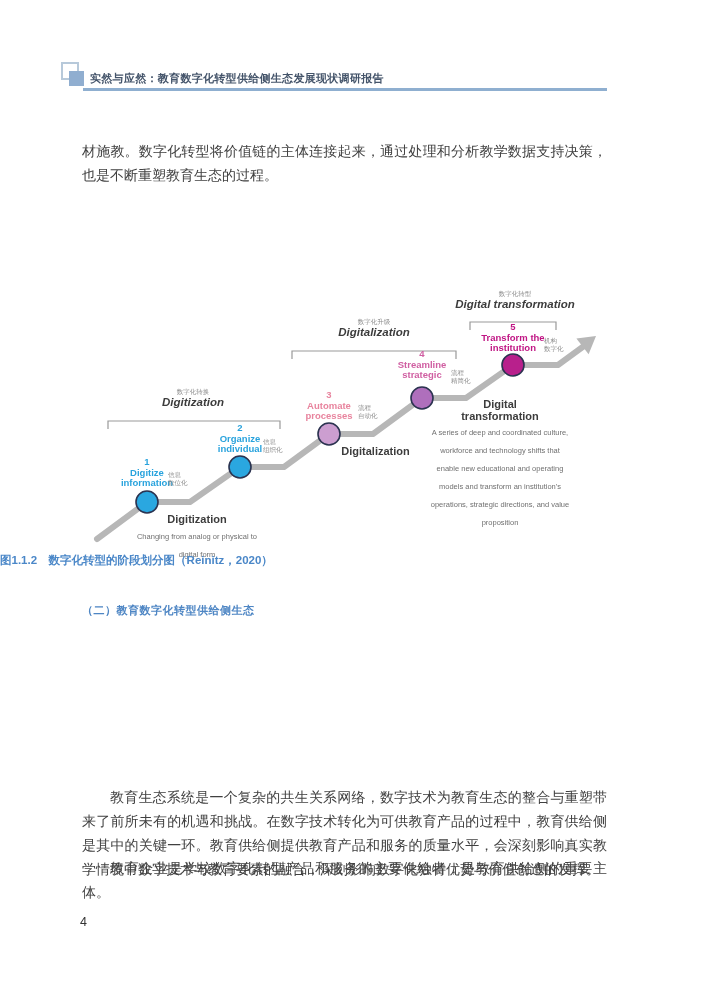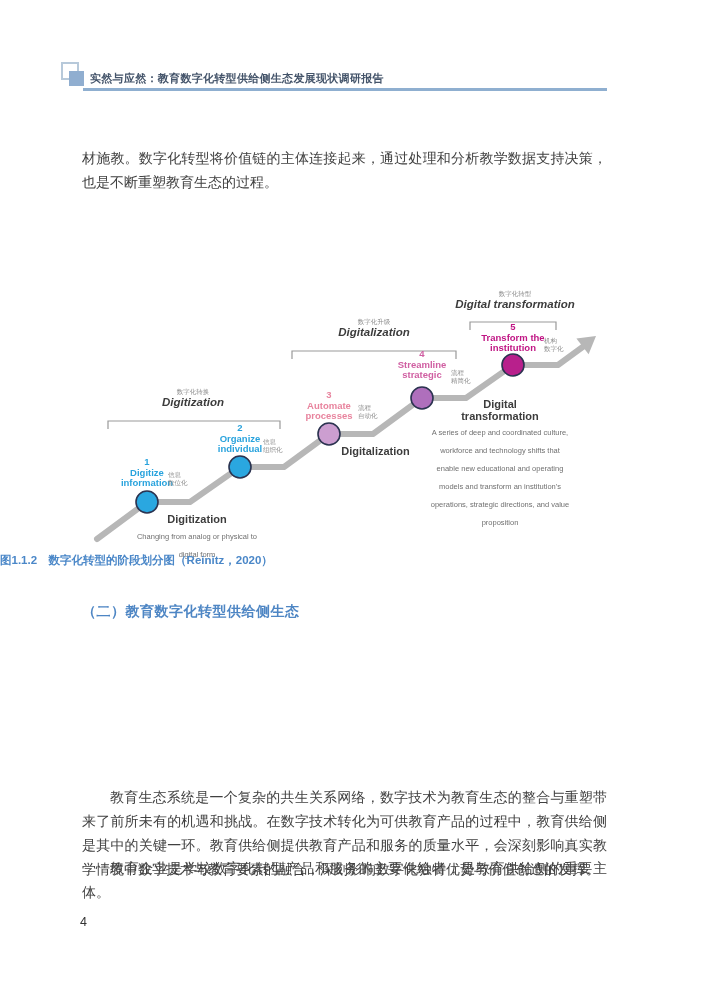--- a/index.html
+++ b/index.html
@@ -9,28 +9,28 @@
   }
   
   .hdr-icon{position:absolute;left:61px;top:62px;width:26px;height:28px;}
   .hdr-icon .sq-outline{position:absolute;left:0;top:0;width:14px;height:14px;border:2px solid #b7c9da;background:#fff;}
   .hdr-icon .sq-fill{position:absolute;left:8px;top:9px;width:15px;height:15px;background:#90aed0;}
   .hdr-title{position:absolute;left:90px;top:71px;width:520px;font-size:11px;font-weight:bold;color:#44546a;letter-spacing:.3px;}
   .hdr-rule{position:absolute;left:83px;top:88px;width:524px;height:2.5px;background:#8fafd0;}
   
   .body-p{position:absolute;left:82px;width:525px;margin:0;font-size:14px;line-height:24px;color:#404040;text-align:justify;}
   .indent{text-indent:2em;}
-  .p1{top:139px;margin-top:7px;}
+  .p1{top:139px;}
   .p2{top:187px;}
   .p3{top:641px;}
   .p4{top:785px;}
   .p5{top:856px;}
   
   .caption{position:absolute;left:0;top:553px;width:626px;text-align:left;font-size:11.5px;font-weight:bold;color:#4a87c8;}
-  .section-heading{position:absolute;left:82px;top:603px;margin:0;font-size:14px;font-weight:bold;color:#4e86c4;letter-spacing:.5px;}
+  .section-heading{position:absolute;left:82px;top:603px;margin:0;font-size:11px;font-weight:bold;color:#4e86c4;letter-spacing:.5px;}
   .page-number{position:absolute;left:80px;top:915px;font-size:12.5px;color:#333;}
   
   .diagram{position:absolute;left:55px;top:288px;width:600px;height:260px;}
   .diagram svg{position:absolute;left:0;top:0;}
   .phase{position:absolute;width:180px;text-align:center;}
   .phase .zh{font-size:6.5px;color:#8d8d8d;line-height:8px;}
   .phase .en{font-size:11.5px;font-weight:bold;font-style:italic;color:#3c3c3c;line-height:13px;}
   .phase0{left:48px;top:100px;}
   .phase1{left:229px;top:30px;}
   .phase2{left:370px;top:2px;}

